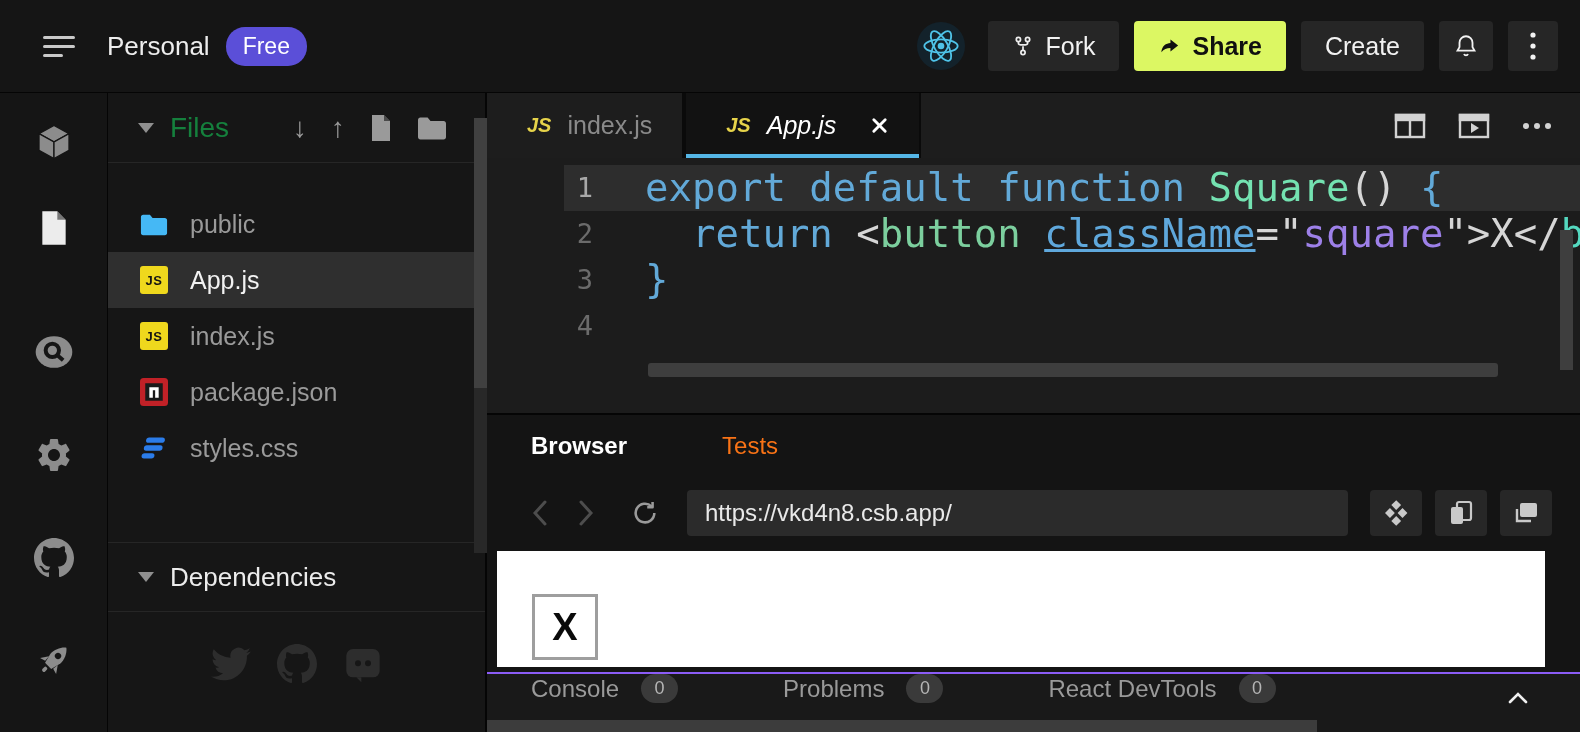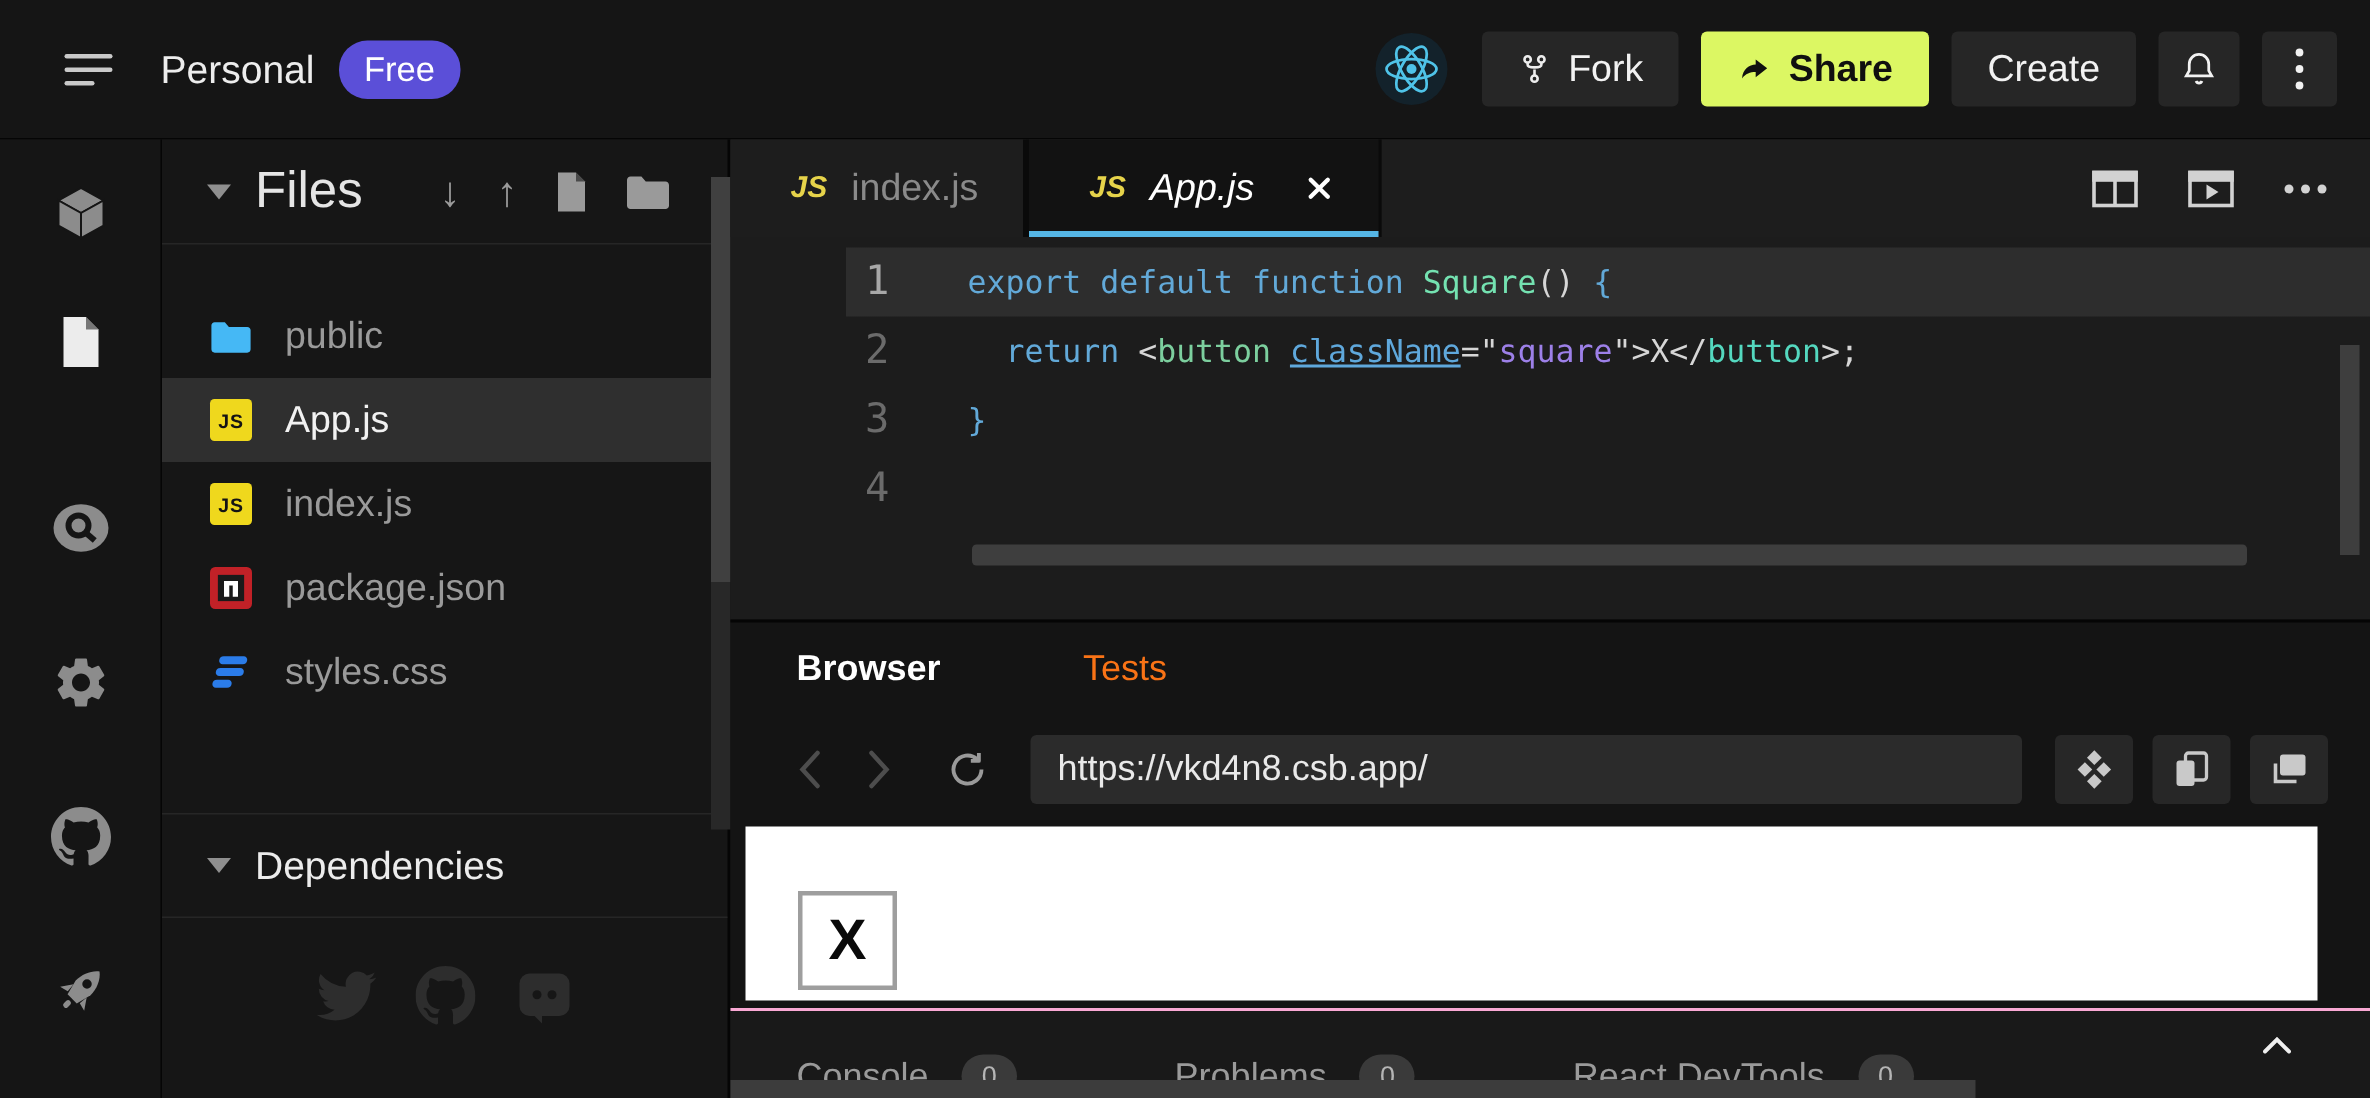--- a/index.html
+++ b/index.html
@@ -29,21 +29,21 @@
   #activitybar { position:absolute; left:0; top:93px; width:108px; height:639px; background:#151515;
                  border-right:1px solid #050505; display:flex; flex-direction:column; align-items:center; }
   .act-icon { width:40px; height:40px; display:flex; align-items:center; justify-content:center; cursor:pointer; }
   .act-icon svg { width:40px; height:40px; }
 
   
   #filespanel { position:absolute; left:108px; top:93px; width:379px; height:639px; background:#161616;
                 border-right:2px solid #050505; }
   .files-header { height:70px; display:flex; align-items:center; padding:0 38px 0 30px; border-bottom:1px solid #262626; }
   .tri-down { width:0; height:0; border-left:8px solid transparent; border-right:8px solid transparent; border-top:10px solid #8f8f8f; }
-  .files-title { margin-left:16px; font-size:34px; font-weight:500; color:#e5e5e5; }
+  .files-title { margin-left:16px; font-size:28px; font-weight:500; color:#15803d; }
   .files-actions { margin-left:auto; display:flex; align-items:center; gap:24px; }
   .files-actions .ficon { color:#9a9a9a; font-size:28px; line-height:1; cursor:pointer; display:flex; align-items:center; }
   .file-list { margin-top:33px; }
   .file-row { height:56px; display:flex; align-items:center; gap:22px; padding-left:32px; font-size:25px; color:#9a9a9a; cursor:pointer; }
   .file-row.selected { background:#2f2f2f; color:#f2f2f2; }
   .js-badge { width:28px; height:28px; background:#EFD81D; border-radius:3px; color:#141414; font-weight:800;
               font-size:13px; display:flex; align-items:center; justify-content:center; letter-spacing:.5px; }
   .deps-header { margin-top:66px; height:70px; display:flex; align-items:center; padding-left:30px;
                  border-top:1px solid #262626; border-bottom:1px solid #262626; }
   .deps-title { margin-left:16px; font-size:26px; font-weight:500; color:#ececec; }
@@ -63,21 +63,21 @@
   .tab.active::after { content:""; position:absolute; left:0; right:0; bottom:0; height:4px; background:#55B6E6; }
   .tab-close { margin-left:34px; display:flex; align-items:center; cursor:pointer; }
   .tabbar-actions { position:absolute; right:28px; top:0; height:65px; display:flex; align-items:center; gap:32px; }
   .tabbar-actions .ticon { cursor:pointer; display:flex; align-items:center; }
 
   .code-area { position:relative; height:255px; padding-top:7px; font-family:"DejaVu Sans Mono", monospace; }
   .code-line { height:46px; line-height:46px; display:flex; white-space:pre; }
   .code-line.active { background:linear-gradient(90deg, transparent 77px, #2d2d2d 77px); }
   .gutter { flex:none; width:158px; padding-right:52px; text-align:right; font-size:27px; color:#6b6b6b; }
   .code-line.active .gutter { color:#a8a8a8; }
-  .code-text { font-size:21px; }
+  .code-text { font-size:39px; }
   .tok-kw { color:#62A9D8; } .tok-fn { color:#74E2B1; } .tok-tago { color:#7CCF9E; }
   .tok-tagc { color:#54D8BF; } .tok-attr { color:#5FA8DC;text-decoration:underline; } .tok-str { color:#9D80E8; } .tok-pl { color:#D6D6D6; }
   .h-scrollbar { position:absolute; left:161px; bottom:36px; width:850px; height:14px; background:#3e3e3e; border-radius:3px; }
   .v-scrollbar { position:absolute; left:1073px; top:72px; width:13px; height:140px; background:#3e3e3e; }
 
   
   #previewpane { position:absolute; left:487px; top:413px; width:1093px; height:319px; background:#141414; border-top:2px solid #050505; }
   .browser-tabs { height:62px; display:flex; align-items:center; padding-left:44px; }
   .btab { font-size:24px; cursor:pointer; }
   .btab.active { color:#ffffff; font-weight:700; }
@@ -86,22 +86,22 @@
   .nav-ic { display:flex; align-items:center; justify-content:center; cursor:pointer; }
   .nav-back, .nav-fwd { width:46px; }
   .nav-refresh { width:56px; margin-left:8px; }
   .url-bar { flex:1; height:46px; background:#2b2b2b; border:none; border-radius:4px; margin:0 22px 0 14px;
              color:#e9e9e9; font-size:24px; padding:0 18px; font-family:"Liberation Sans", sans-serif; outline:none; }
   .pv-btn { width:52px; height:46px; background:#272727; border-radius:4px; display:flex; align-items:center; justify-content:center; cursor:pointer; margin-left:13px; }
   .white-frame { position:absolute; left:10px; right:35px; top:136px; height:116px; background:#ffffff; }
   .square-btn { position:absolute; left:35px; top:43px; width:66px; height:66px; background:#fff; border:3px solid #9e9e9e;
                 color:#0a0a0a; font-size:38px; font-weight:800; display:flex; align-items:center; justify-content:center;
                 font-family:"Liberation Sans", sans-serif; cursor:pointer; }
-  .console-bar { position:absolute; left:0; right:0; bottom:0; height:60px; background:#191919; border-top:2px solid #f9a8d4;
-                 display:flex; align-items:flex-end; padding-left:44px; }
+  .console-bar { position:absolute; left:0; right:0; bottom:0; height:60px; background:#191919; border-top:2px solid #8b5cf6;
+                 display:flex; align-items:flex-start; padding-left:44px; }
   .console-item { display:flex; align-items:center; margin-right:105px; cursor:pointer; }
   .console-label { font-size:24px; color:#9a9a9a; }
   .count-badge { margin-left:22px; min-width:37px; height:29px; padding:0 10px; background:#3a3a3a; border-radius:15px;
                  color:#b5b5b5; font-size:18px; display:flex; align-items:center; justify-content:center; }
   .collapse-chev { position:absolute; right:52px; top:16px; cursor:pointer; }
   .console-hscroll { position:absolute; left:0; bottom:0; width:830px; height:12px; background:#3c3c3c; }
 </style>
 </head>
 <body>
 

